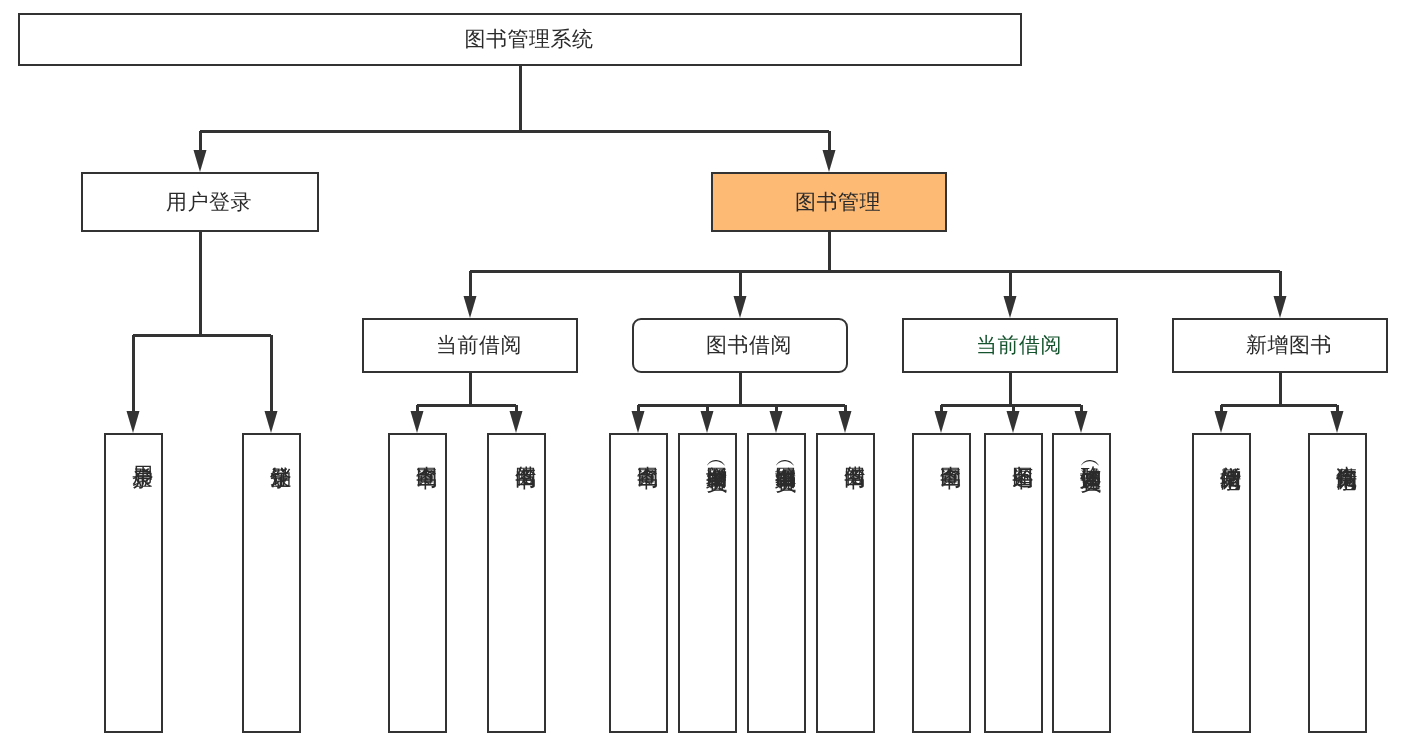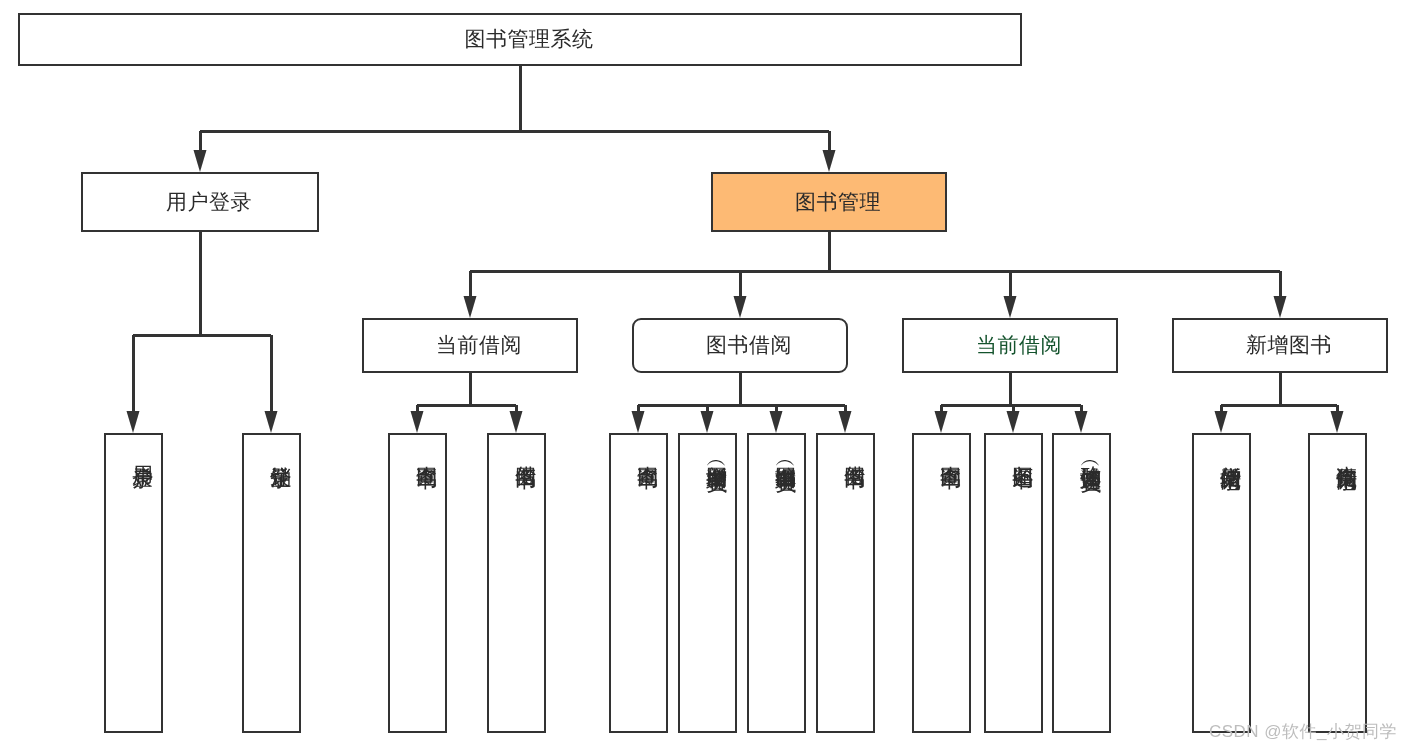--- a/index.html
+++ b/index.html
@@ -187,15 +187,14 @@
         <span class="node-label" style="color: rgb(43, 43, 43);">确认归还（管理员）</span>
       </div>
       <div class="node vertical" style="left: 1192px; top: 433px; width: 59px; height: 300px; border-color: rgb(51, 51, 51); background: rgb(255, 255, 255);">
         <span class="node-label" style="color: rgb(43, 43, 43);">新增借阅记录</span>
       </div>
       <div class="node vertical" style="left: 1308px; top: 433px; width: 59px; height: 300px; border-color: rgb(51, 51, 51); background: rgb(255, 255, 255);">
         <span class="node-label" style="color: rgb(43, 43, 43);">查询借阅记录</span>
       </div>
     </div>
 
-  <div id="watermark">CSDN @软件_小贺同学</div>
 
 </div>
 
 </body></html>

